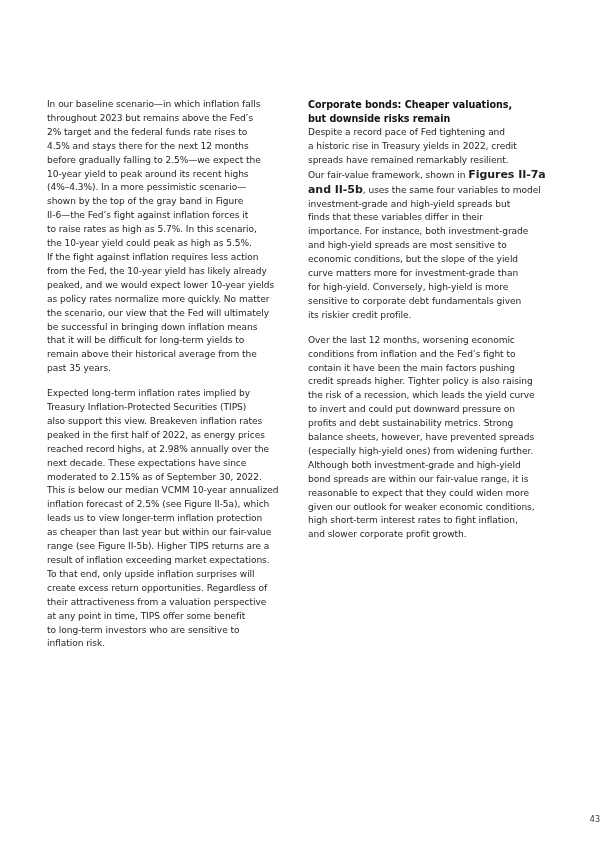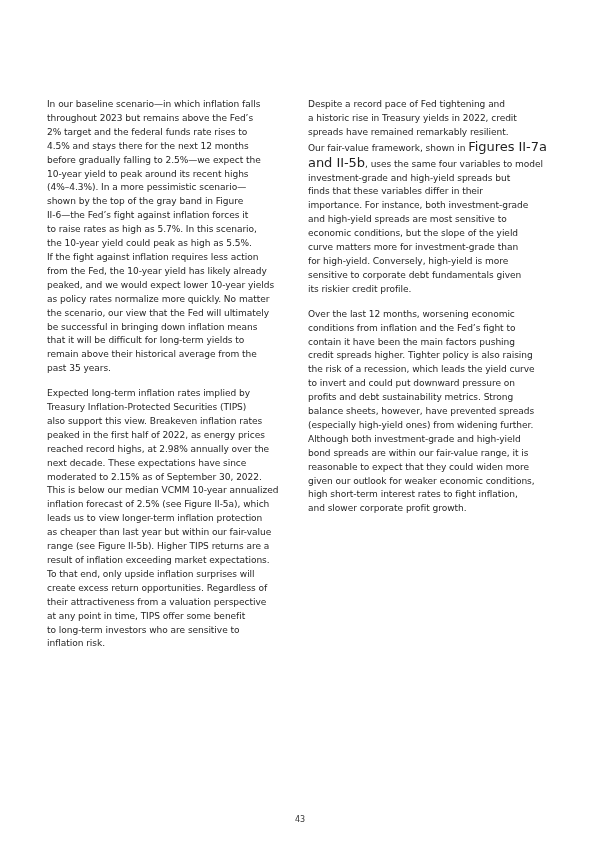--- a/index.html
+++ b/index.html
@@ -32,29 +32,29 @@
     .para + .para { margin-top: 11px; }
     .heading {
       margin: 0;
       font-weight: bold;
       font-size: 9.6px;
       line-height: 14px;
       white-space: pre-line;
       color: #111111;
     }
     .fig-ref {
-      font-weight: normal;
-      font-size: 13px;
+      font-weight: bold;
+      font-size: 11px;
     }
     .page-number {
       position: absolute;
       top: 815px;
       left: 0;
       width: 600px;
-      text-align: center;
+      text-align: right;
       font-size: 8px;
       color: #333333;
     }
   </style>
 </head>
 <body>
 
 <div class="col col-left">
   <p class="para">In our baseline scenario—in which inflation falls
 throughout 2023 but remains above the Fed’s
@@ -91,20 +91,22 @@
 result of inflation exceeding market expectations.
 To that end, only upside inflation surprises will
 create excess return opportunities. Regardless of
 their attractiveness from a valuation perspective
 at any point in time, TIPS offer some benefit
 to long-term investors who are sensitive to
 inflation risk.</p>
 </div>
 
 <div class="col col-right">
+  <h2 class="heading">Corporate bonds: Cheaper valuations,
+but downside risks remain</h2>
   <p class="para"><span>Despite a record pace of Fed tightening and
 a historic rise in Treasury yields in 2022, credit
 spreads have remained remarkably resilient.
 Our fair-value framework, shown in </span><span class="fig-ref">Figures II-7a</span>
 <span class="fig-ref">and II-5b</span><span>, uses the same four variables to model
 investment-grade and high-yield spreads but
 finds that these variables differ in their
 importance. For instance, both investment-grade
 and high-yield spreads are most sensitive to
 economic conditions, but the slope of the yield

